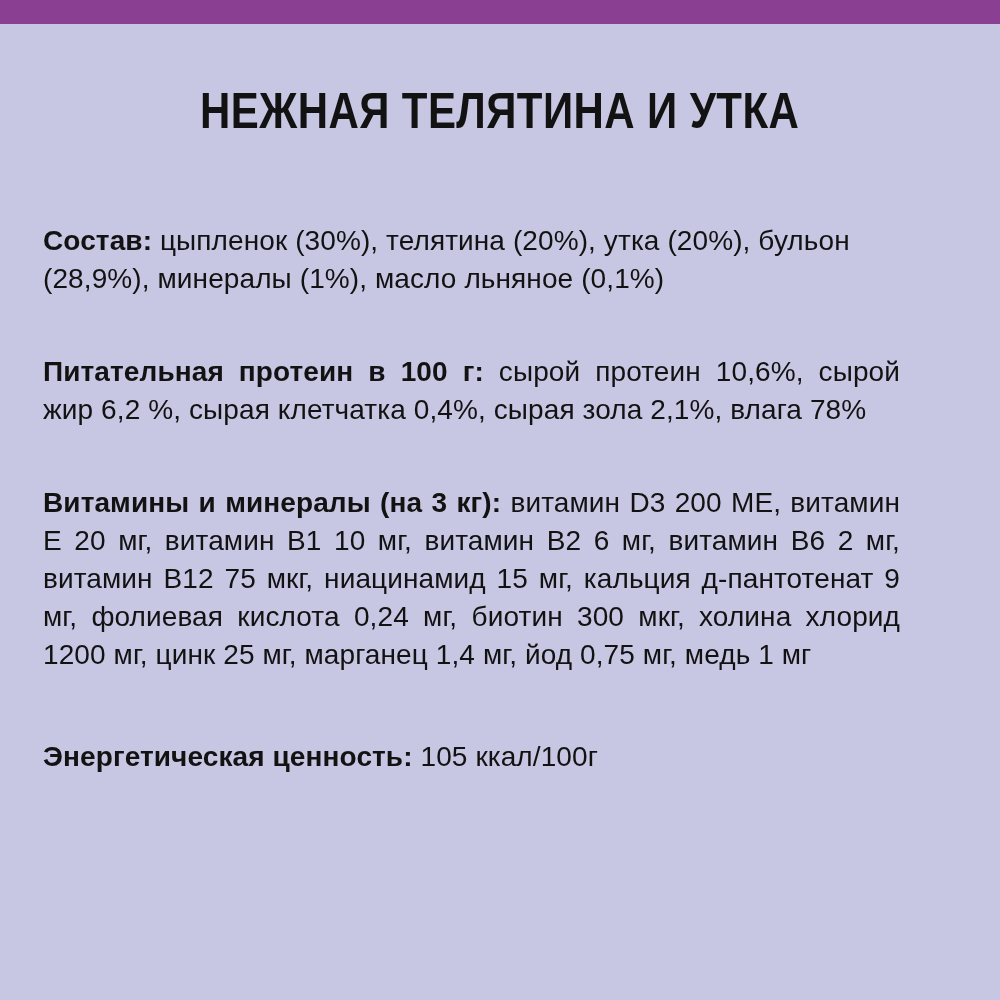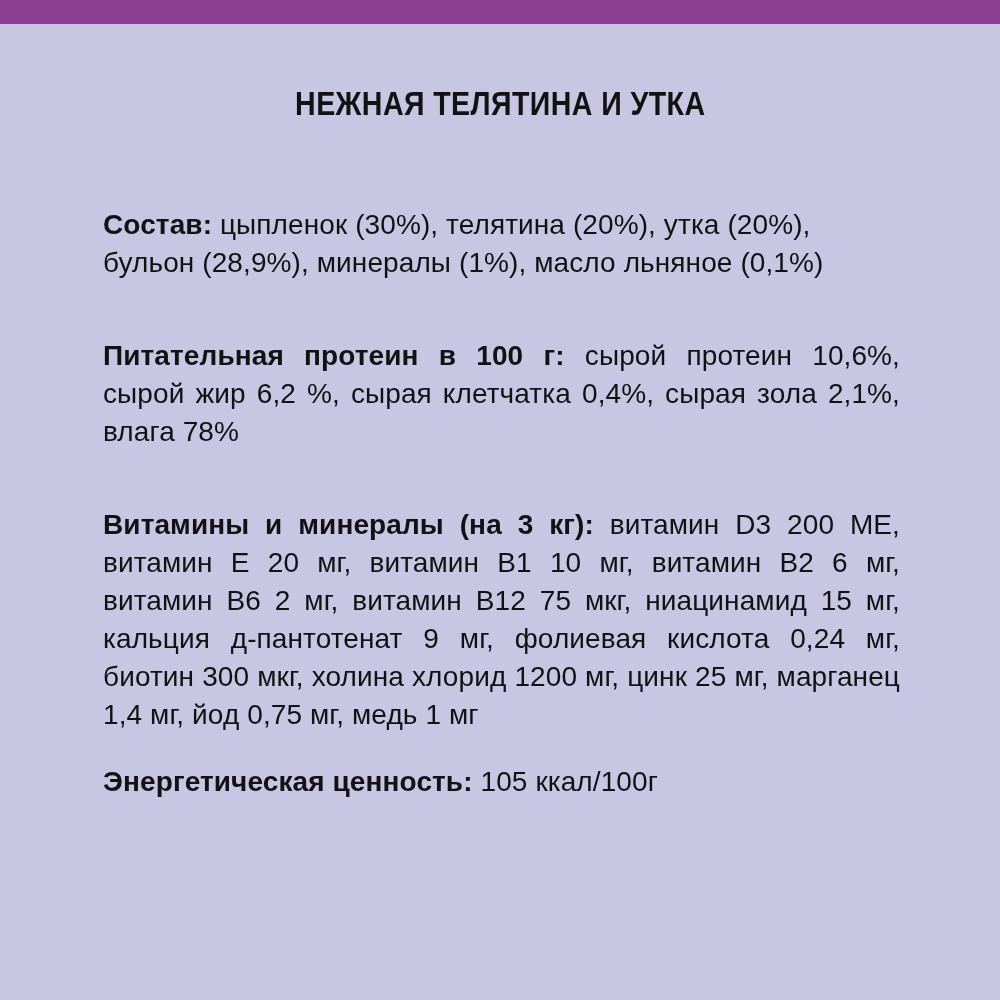--- a/index.html
+++ b/index.html
@@ -22,45 +22,45 @@
     background: var(--bg);
   }
   .top-strip {
     width: 100%;
     height: 24px;
     background: var(--accent);
   }
   .title {
     margin-top: 62px;
     text-align: center;
-    font-size: 34px;
+    font-size: 50px;
     font-weight: 700;
     line-height: 1.0;
     white-space: nowrap;
     color: var(--text);
   }
   .title-inner {
     display: inline-block;
     transform: scaleX(0.84);
     transform-origin: 50% 50%;
     letter-spacing: 0.5px;
   }
   .content {
-    padding: 0 100px 0 103px;
+    padding: 0 100px 0 43px;
   }
   .para {
     font-size: 28px;
     line-height: 38px;
     letter-spacing: 0.1px;
   }
   .para strong { font-weight: 700; }
   .para-composition { margin-top: 86px; }
   .para-nutrition   { margin-top: 55px; text-align: justify; }
   .para-vitamins    { margin-top: 55px; text-align: justify; }
-  .para-energy      { margin-top: 29px; }
+  .para-energy      { margin-top: 64px; }
 </style>
 </head>
 <body>
 
 <div class="page">
 
   <div class="top-strip"></div>
 
   <h1 class="title"><span class="title-inner">НЕЖНАЯ ТЕЛЯТИНА И УТКА</span></h1>
 

